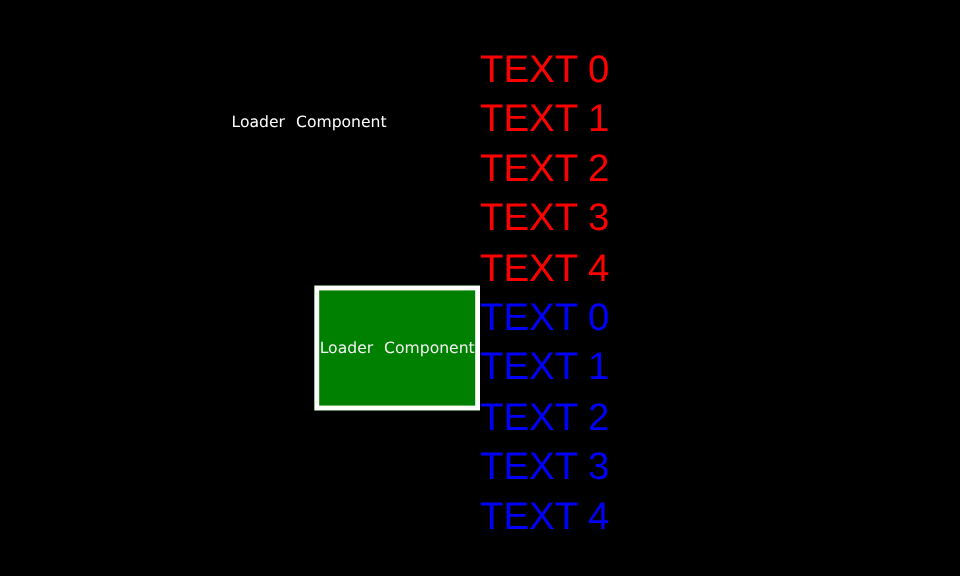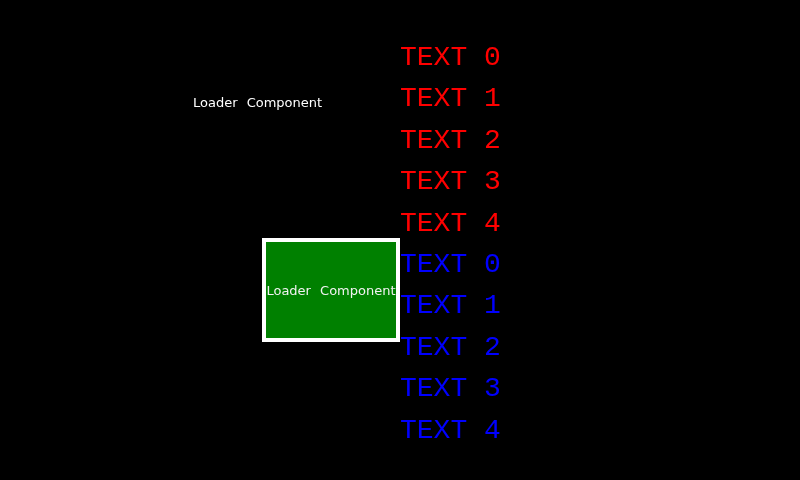--- a/index.html
+++ b/index.html
@@ -53,22 +53,22 @@
   .text-list {
     position: absolute;
     left: 400px;
     top: 37px;
     display: flex;
     flex-direction: column;
   }
   .list-item {
     height: 41.4px;
     line-height: 41.4px;
-    font-family: Liberation Mono, monospace;
-    font-size: 28px;
+    font-family: Liberation Sans, sans-serif;
+    font-size: 32px;
     white-space: pre;
     cursor: default;
   }
 </style>
 </head>
 <body>
 
 <div class="label-top" style="color: rgb(255, 255, 255);">Loader Component</div>
 
 <div class="loader-box" style="background-color: rgb(0, 128, 0);">

